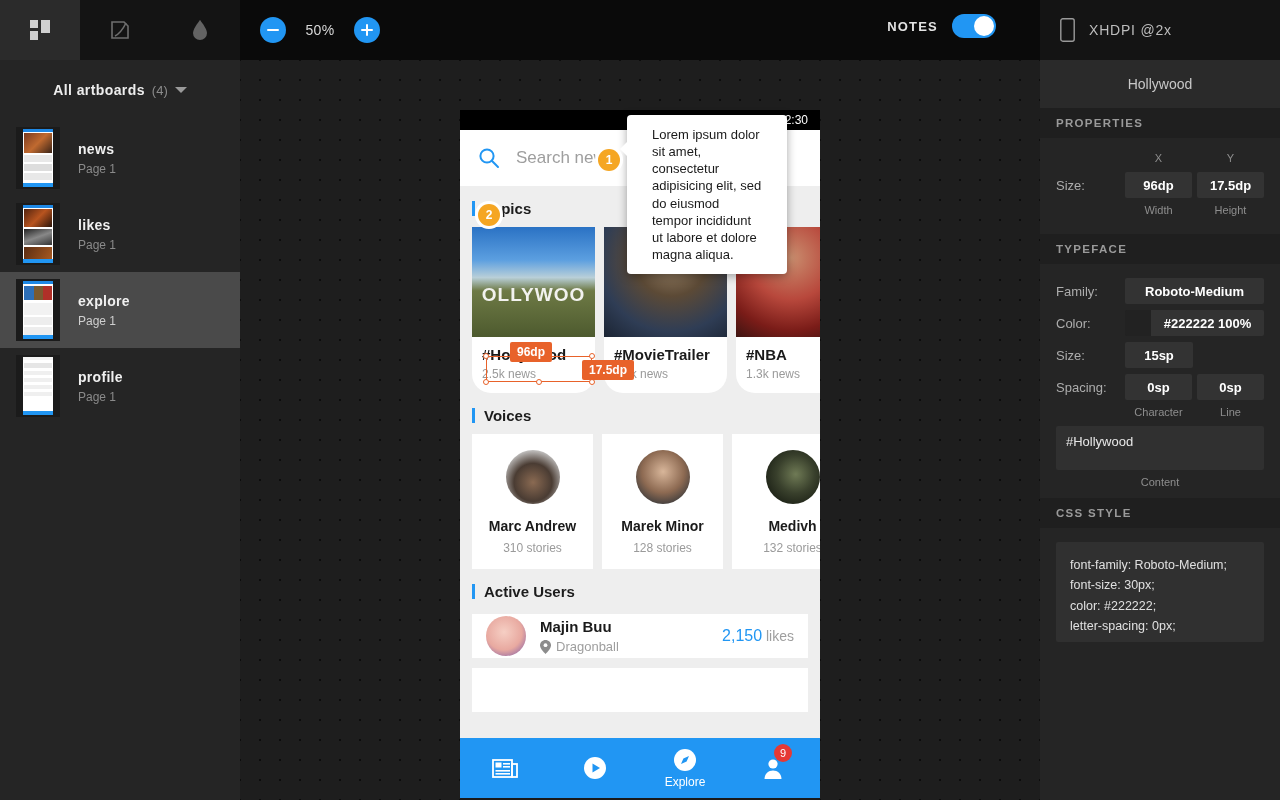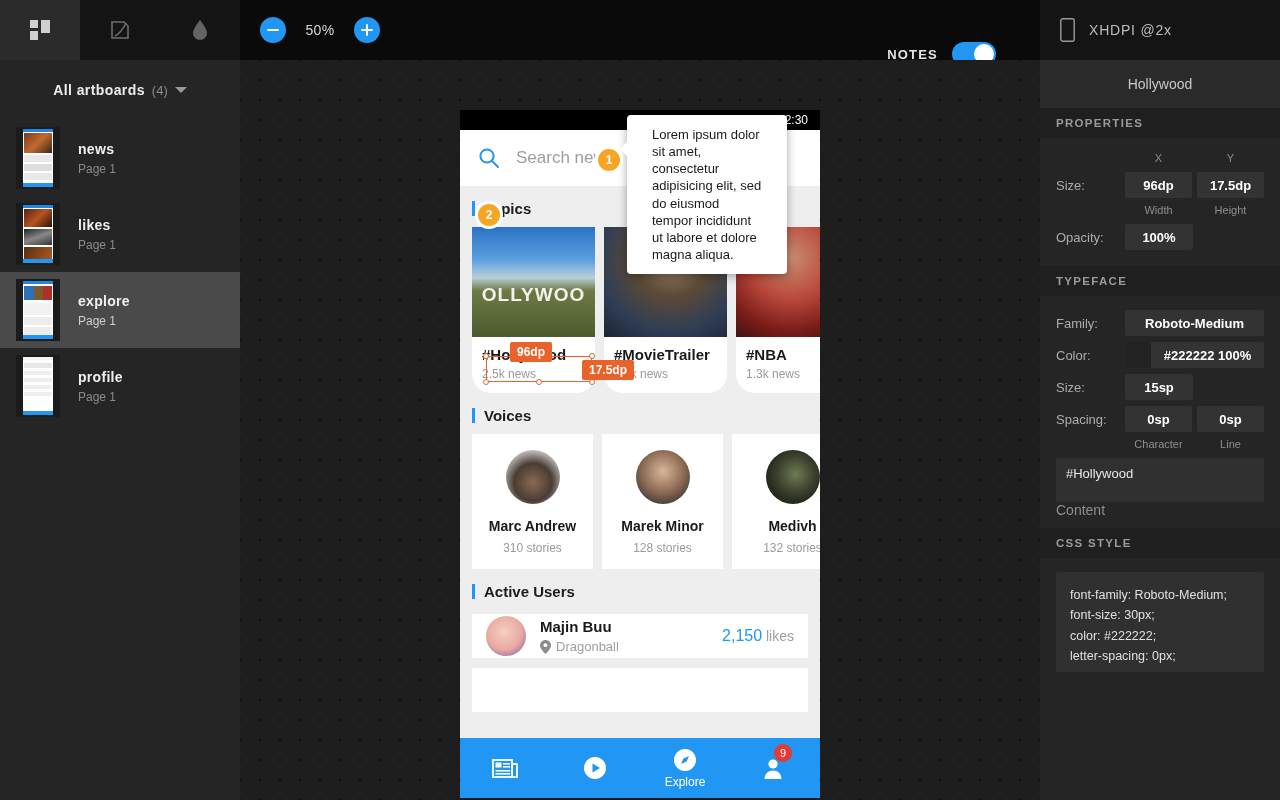--- a/index.html
+++ b/index.html
@@ -25,21 +25,21 @@
 
   .zoom-wrap { display: flex; align-items: center; gap: 12px; margin-left: 20px; }
   .circ-btn { width: 26px; height: 26px; border-radius: 50%; background: #2196f3;
     display: flex; align-items: center; justify-content: center;
     color: #fff; cursor: pointer; position: relative; }
   .circ-btn .bar-h { position: absolute; width: 12px; height: 2px; background: #fff; border-radius: 1px; }
   .circ-btn .bar-v { position: absolute; width: 2px; height: 12px; background: #fff; border-radius: 1px; }
   .zoom-val { color: #d8d8d8; font-size: 14px; letter-spacing: .3px; width: 44px; text-align: center; }
 
   .notes-wrap { position: absolute; right: 44px; top: 0; height: 52px;
-                display: flex; align-items: center; gap: 14px; margin-top: 28px; }
+                display: flex; align-items: center; gap: 14px; }
   .notes-label { color: #e3e3e3; font-size: 13px; letter-spacing: 1.2px; font-weight: bold; }
   .toggle { width: 44px; height: 24px; border-radius: 12px; background: #2196f3;
             position: relative; cursor: pointer; }
   .toggle .knob { position: absolute; right: 2px; top: 2px; width: 20px; height: 20px;
                   border-radius: 50%; background: #fff; }
 
   .dpi-wrap { display: flex; align-items: center; gap: 14px; padding-left: 20px; }
   .dpi-label { color: #bdbdbd; font-size: 14px; letter-spacing: .8px; }
 
   
@@ -162,21 +162,21 @@
   .pf-a { width: 68px; }
   .pf-wide { width: 140px; }
   .subrow { display: flex; margin: 0 0 8px 69px; }
   .subcap { width: 68px; text-align: center; color: #8e8e8e; font-size: 11px; }
   .gap { width: 5px; flex: 0 0 auto; }
   .swatch { width: 26px; height: 26px; background: #222222; border-radius: 2px 0 0 2px;
             flex: 0 0 auto; }
   .colorfield { width: 114px; border-radius: 0 2px 2px 0; justify-content: center; }
   .contentbox { margin: 6px 0 0 0; background: #303030; height: 44px; border-radius: 2px;
                 color: #e8e8e8; font-size: 13px; padding: 8px 10px; }
-  .caption-c { color: #8e8e8e; font-size: 14px; }
+  .caption-c { text-align: center; color: #8e8e8e; font-size: 11px; margin-top: 6px; }
   .cssbox { margin: 14px 16px; background: #303030; border-radius: 2px; padding: 13px 14px;
             height: 100px; color: #e0e0e0; font-size: 12.5px; line-height: 1.62; }
 </style>
 </head>
 <body>
 
 <div class="app">
 
   <div class="topbar">
 
@@ -472,24 +472,20 @@
         <span class="pfield pf-a">96dp</span>
         <span class="gap"></span>
         <span class="pfield pf-a">17.5dp</span>
       </div>
       <div class="subrow">
         <span class="subcap">Width</span>
         <span class="gap"></span>
         <span class="subcap">Height</span>
       </div>
 
-      <div class="prow">
-        <span class="plabel">Opacity:</span>
-        <span class="pfield pf-a">100%</span>
-      </div>
     </div>
 
     <div class="rp-section">TYPEFACE</div>
     <div class="rp-body">
       <div class="prow">
         <span class="plabel">Family:</span>
         <span class="pfield pf-wide">Roboto-Medium</span>
       </div>
       <div class="prow">
         <span class="plabel">Color:</span>

